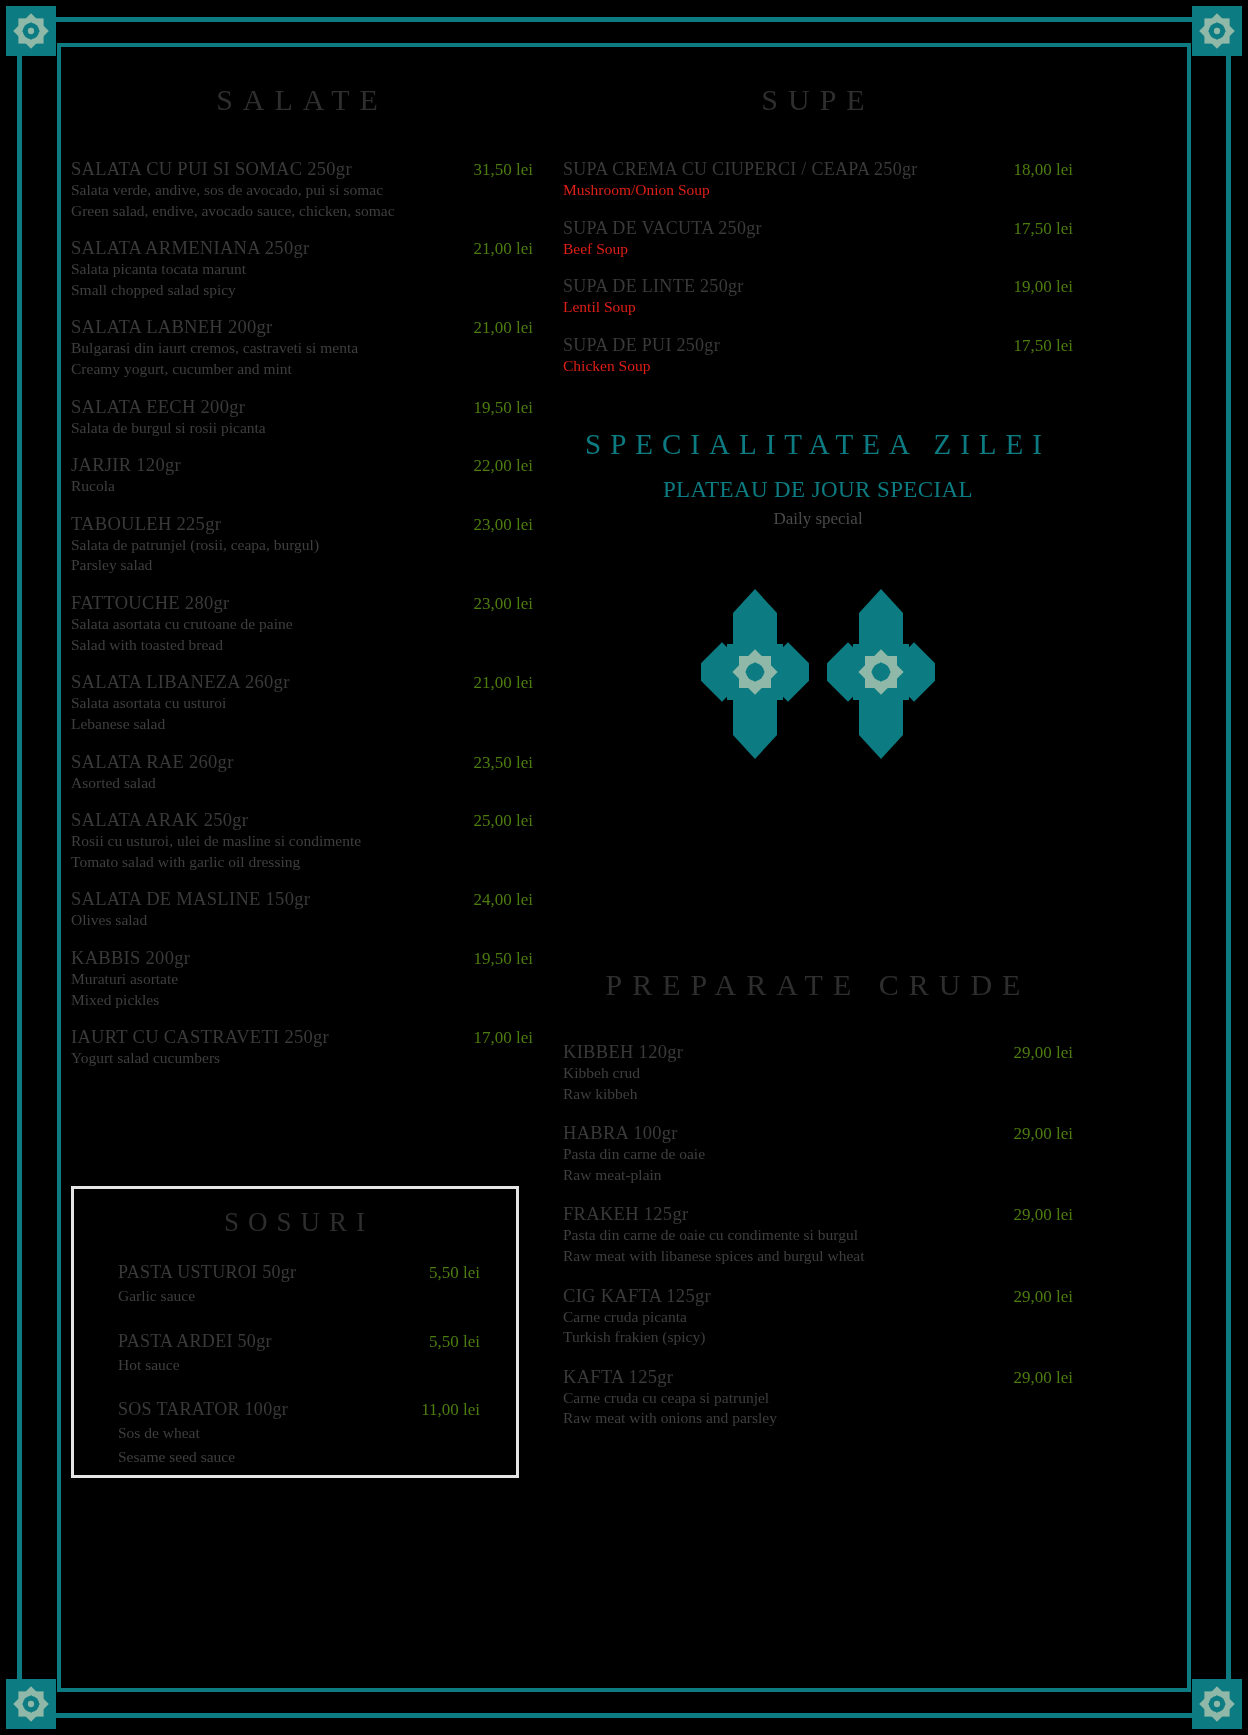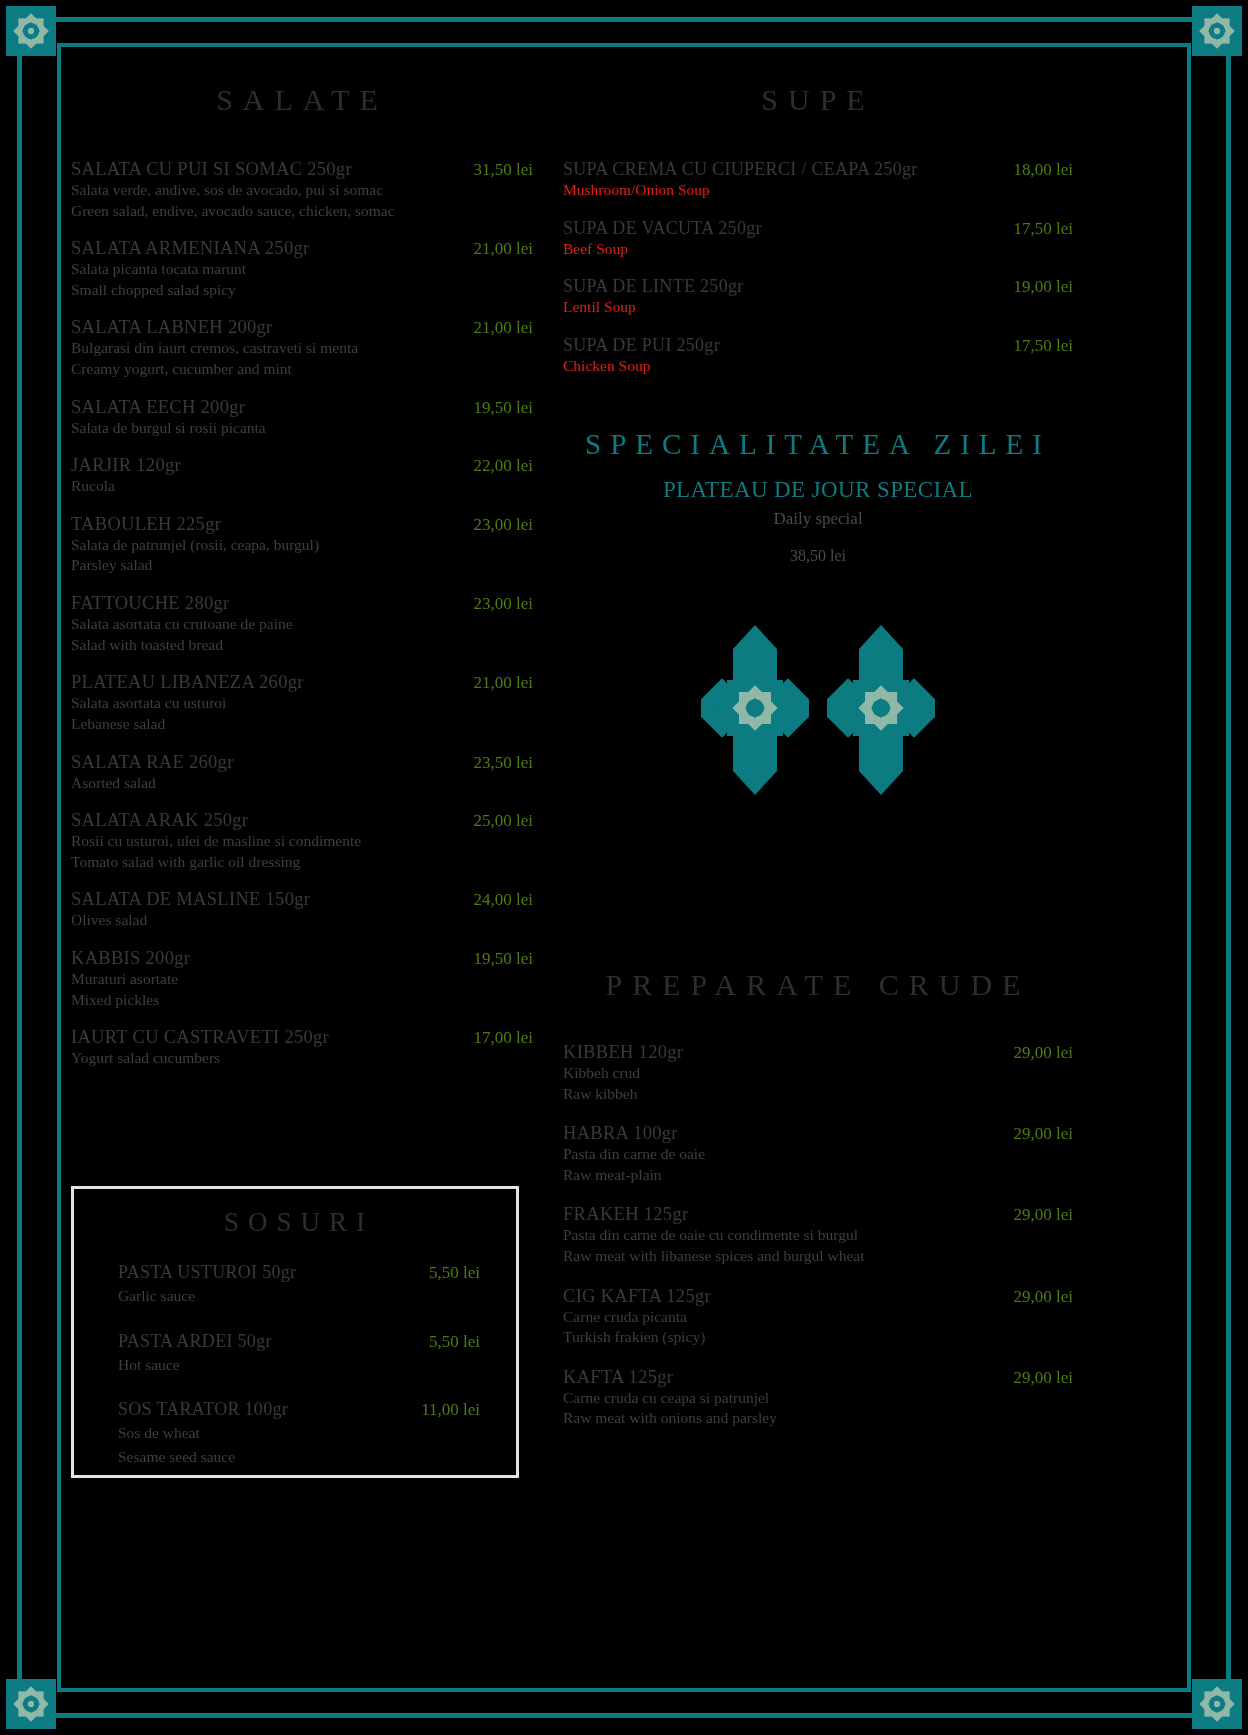--- a/index.html
+++ b/index.html
@@ -290,21 +290,21 @@
         <div class="item-head">
           <span class="item-name">FATTOUCHE 280gr</span>
           <span class="item-price">23,00 lei</span>
         </div>
         <div class="item-desc">Salata asortata cu crutoane de paine</div>
         <div class="item-desc">Salad with toasted bread</div>
       </div>
 
       <div class="item">
         <div class="item-head">
-          <span class="item-name">PLATEAU LIBANEZA 260gr</span>
+          <span class="item-name">SALATA LIBANEZA 260gr</span>
           <span class="item-price">21,00 lei</span>
         </div>
         <div class="item-desc">Salata asortata cu usturoi</div>
         <div class="item-desc">Lebanese salad</div>
       </div>
 
       <div class="item">
         <div class="item-head">
           <span class="item-name">SALATA RAE 260gr</span>
           <span class="item-price">23,50 lei</span>
@@ -385,21 +385,20 @@
         </div>
         <div class="item-desc red">Chicken Soup</div>
       </div>
 
     </div>
 
     <div class="special">
       <h2 class="section-title teal">SPECIALITATEA ZILEI</h2>
       <div class="special-sub">PLATEAU DE JOUR SPECIAL</div>
       <div class="special-en">Daily special</div>
-      <div class="special-price">38,50 lei</div>
     </div>
 
     <div class="ornament">
       <svg width="108" height="170" viewBox="0 0 108 170">
         <g fill="#0d7c82">
           <polygon points="54,0 76,24 76,66 54,90 32,66 32,24"></polygon>
           <polygon points="54,170 76,146 76,104 54,80 32,104 32,146"></polygon>
           <rect x="0" y="62" width="42" height="42" transform="rotate(-45 21 83)"></rect>
           <rect x="66" y="62" width="42" height="42" transform="rotate(-45 87 83)"></rect>
           <rect x="26" y="55" width="56" height="56"></rect>

